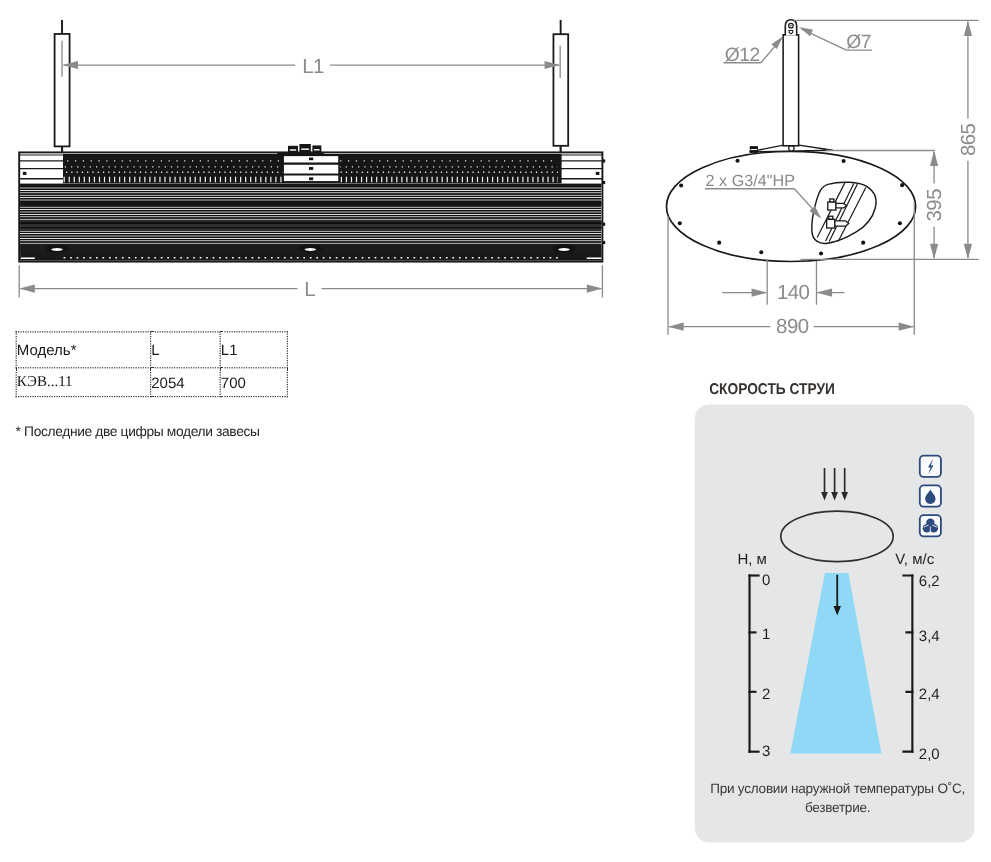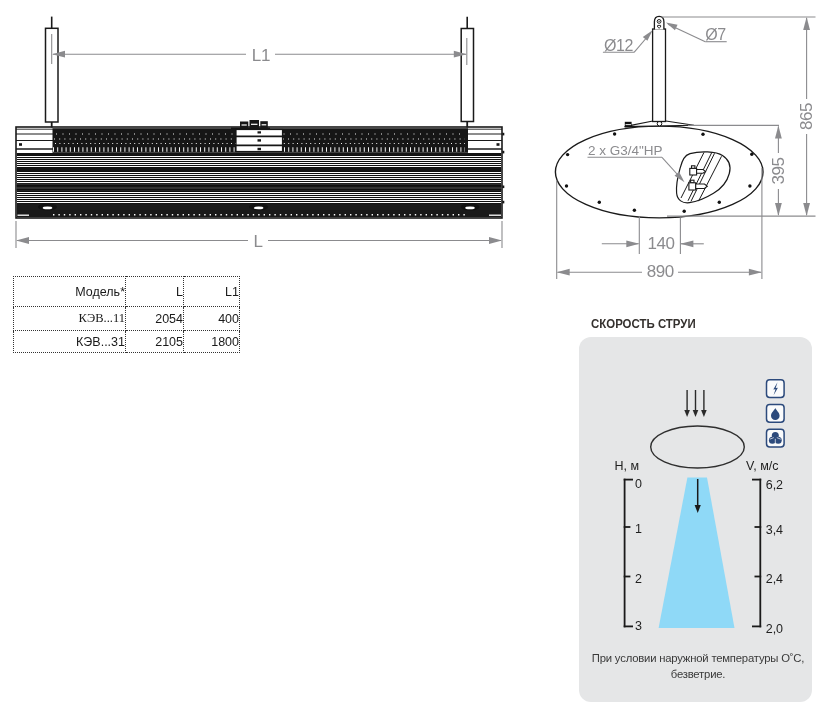--- a/index.html
+++ b/index.html
@@ -3,21 +3,21 @@
 <meta charset="utf-8">
 <style>
 html,body{margin:0;padding:0;background:#fff;}
 #page{position:relative;width:826px;height:718px;background:#fff;overflow:hidden;
   font-family:"Liberation Sans",sans-serif;}
 #art{position:absolute;left:0;top:0;}
 .dimtxt{fill:#8b8b8e;font-family:"Liberation Sans",sans-serif;font-size:14px;}
 .dimbig{fill:#8b8b8e;font-family:"Liberation Sans",sans-serif;font-size:17px;letter-spacing:-0.4px;}
 #tbl{position:absolute;left:13px;top:276px;border-collapse:collapse;
   font-size:12.5px;color:#1a1a1a;}
-#tbl td{border:1px dotted #333;text-align:right;padding:0;}
+#tbl td{border:1px dotted #333;text-align:left;padding:0;}
 #foot{position:absolute;left:13px;top:354px;font-size:11.5px;letter-spacing:-0.3px;color:#262626;}
 #ptitle{position:absolute;left:591px;top:316px;font-size:13px;font-weight:bold;color:#35312e;transform:scaleX(0.88);transform-origin:0 0;white-space:nowrap;}
 #panel{position:absolute;left:579px;top:337px;width:233px;height:365px;background:#e5e6e7;border-radius:12px;}
 #ptext{position:absolute;left:698px;top:651px;width:0;text-align:center;font-size:11.3px;letter-spacing:-0.2px;color:#3a3a3a;line-height:15.5px;white-space:nowrap;display:flex;flex-direction:column;align-items:center;}
 </style>
 </head>
 <body>
 <div id="page">
 
 <svg id="art" width="826" height="718" viewBox="0 0 826 718">
@@ -214,29 +214,25 @@
 <table id="tbl">
 <tbody>
         <tr>
           <td style="width:111px;height:29px;">Модель*</td>
           <td style="width:57px;">L</td>
           <td style="width:55px;">L1</td>
         </tr>
 <tr>
           <td style="height:23px;font-family:Liberation Serif, serif;">КЭВ...11</td>
           <td>2054</td>
-          <td>400</td>
-        </tr>
-<tr>
-          <td style="height:21px;">КЭВ...31</td>
-          <td>2105</td>
-          <td>1800</td>
+          <td>700</td>
         </tr>
 </tbody>
     </table>
+<div id="foot">* Последние две цифры модели завесы</div>
 
 <div id="ptitle">СКОРОСТЬ СТРУИ</div>
 <div id="panel"></div>
 <svg id="vel" width="826" height="718" viewBox="0 0 826 718" style="position:absolute;left:0;top:0;">
 
 <g stroke="#2a2a2a" stroke-width="1.4" fill="none">
 <line x1="687.1" y1="390" x2="687.1" y2="411"></line>
 <line x1="695.5" y1="390" x2="695.5" y2="411"></line>
 <line x1="703.9" y1="390" x2="703.9" y2="411"></line>
 </g>

